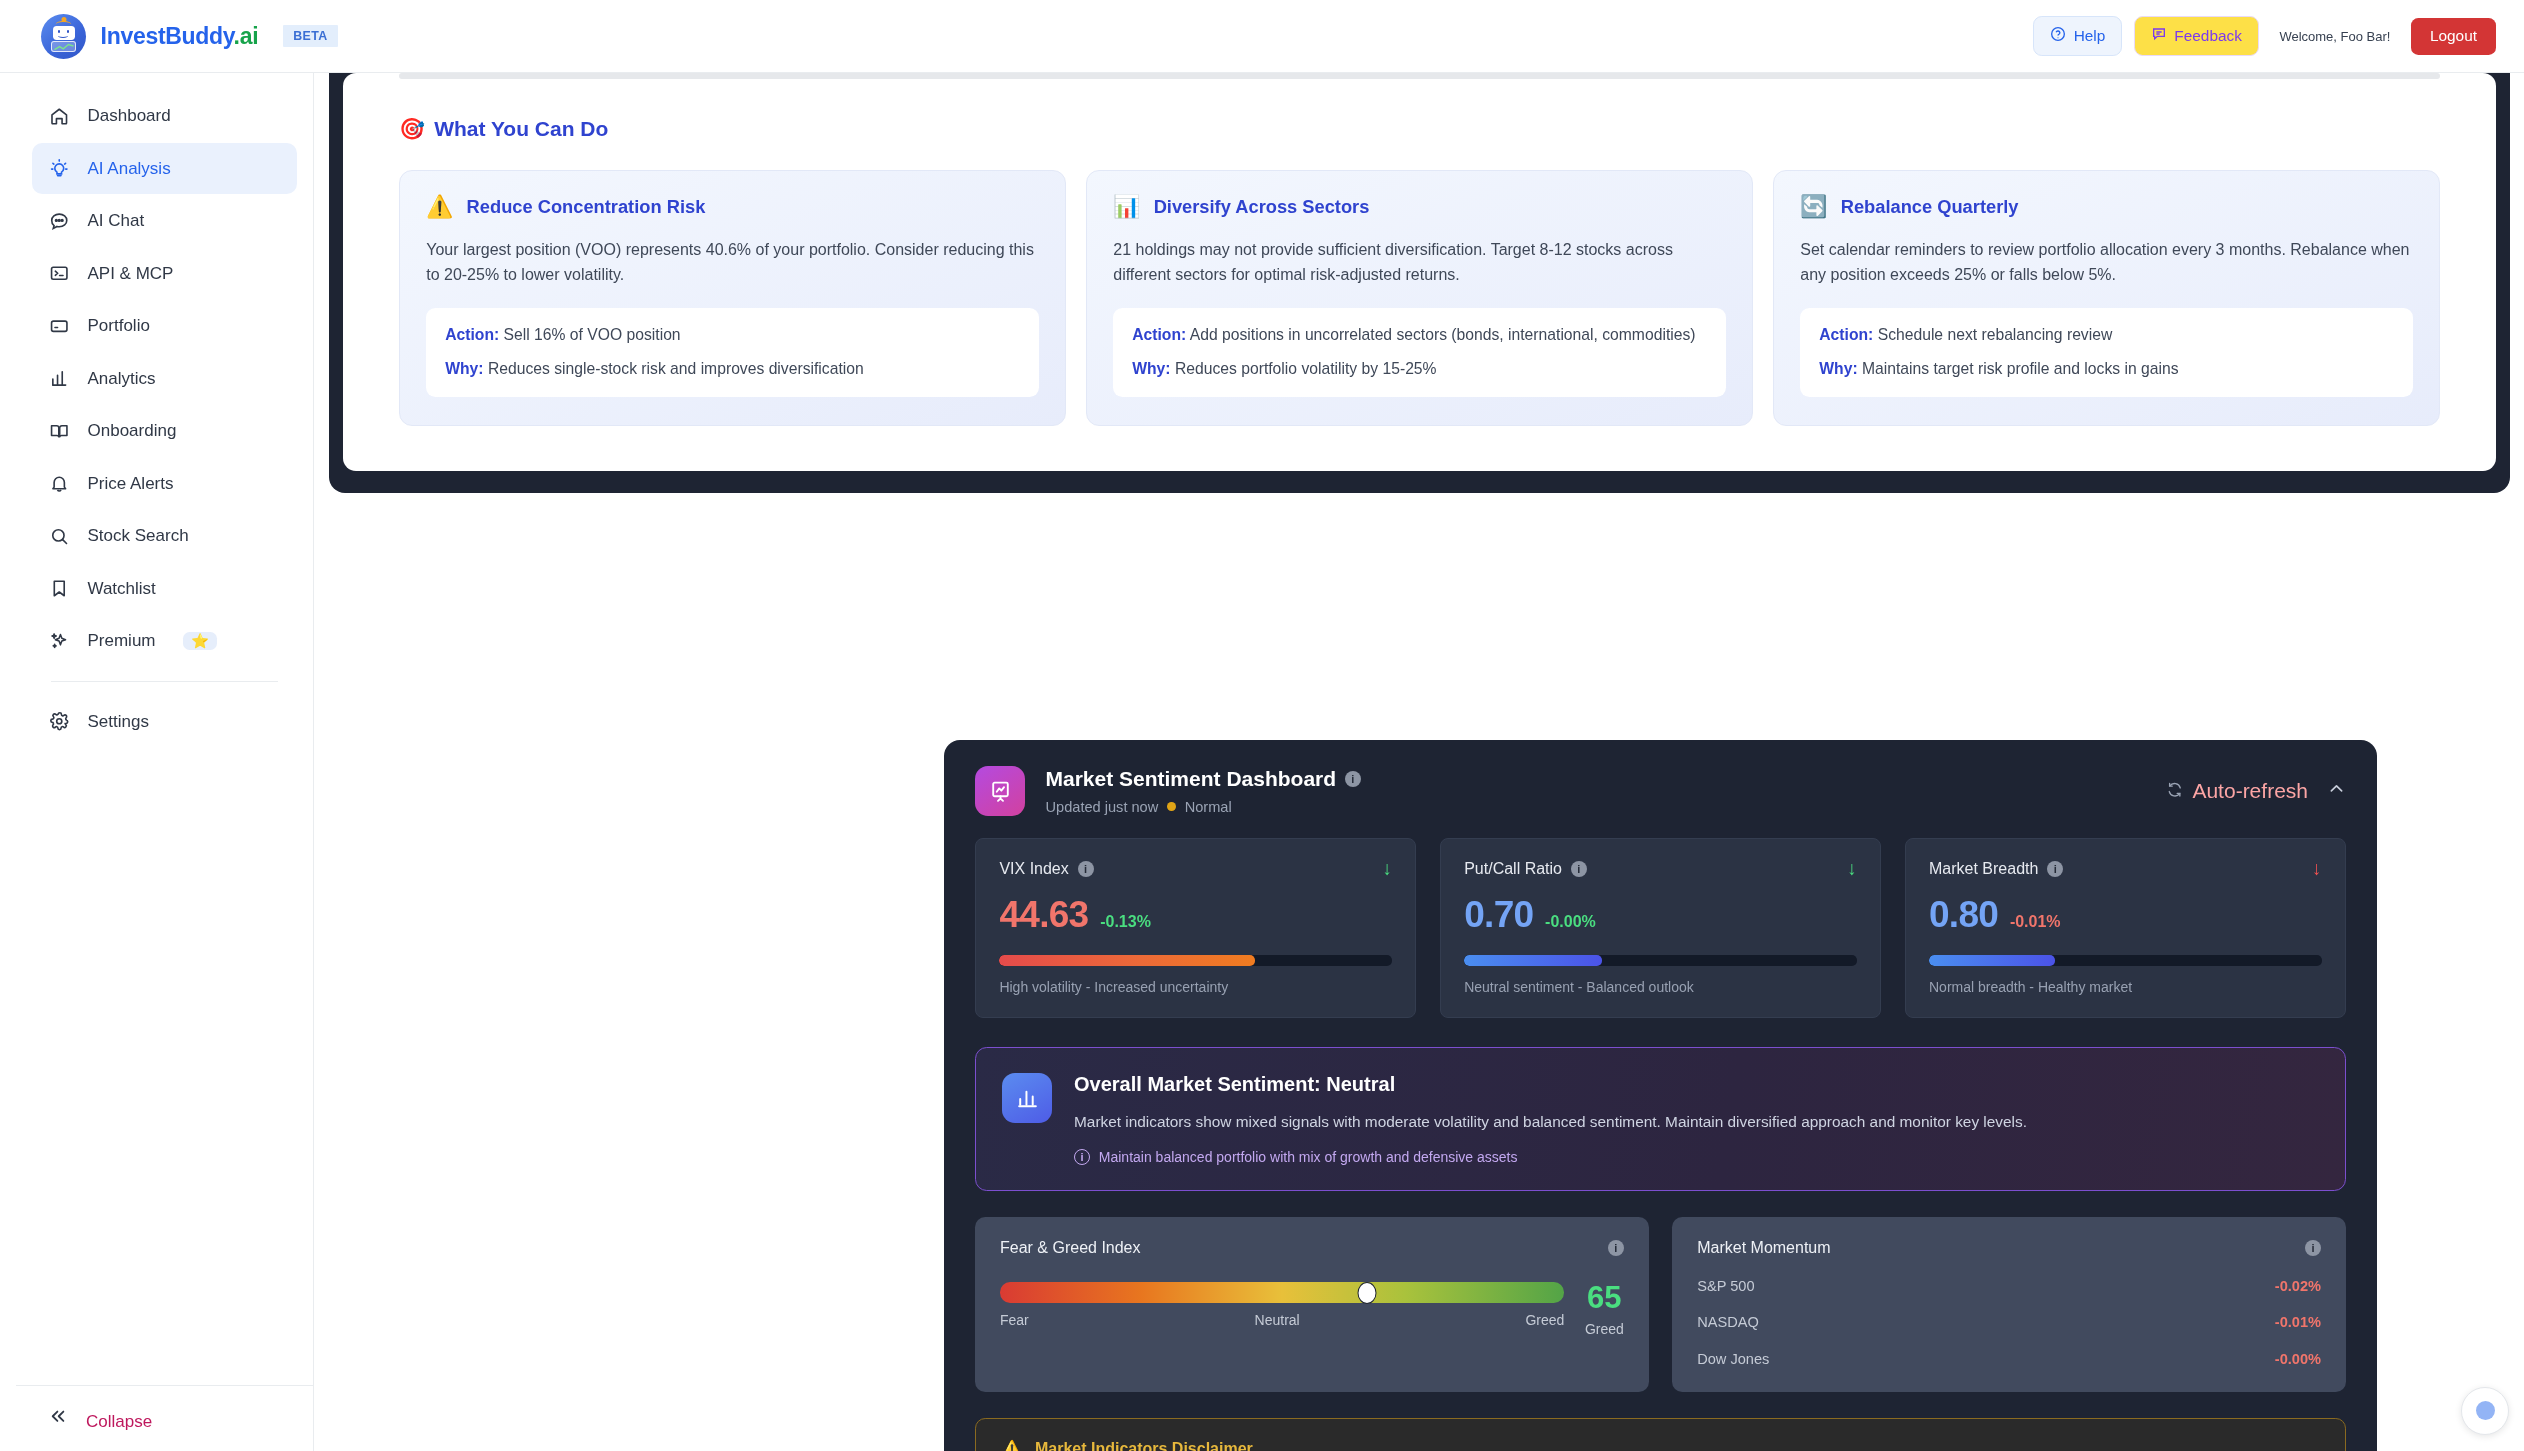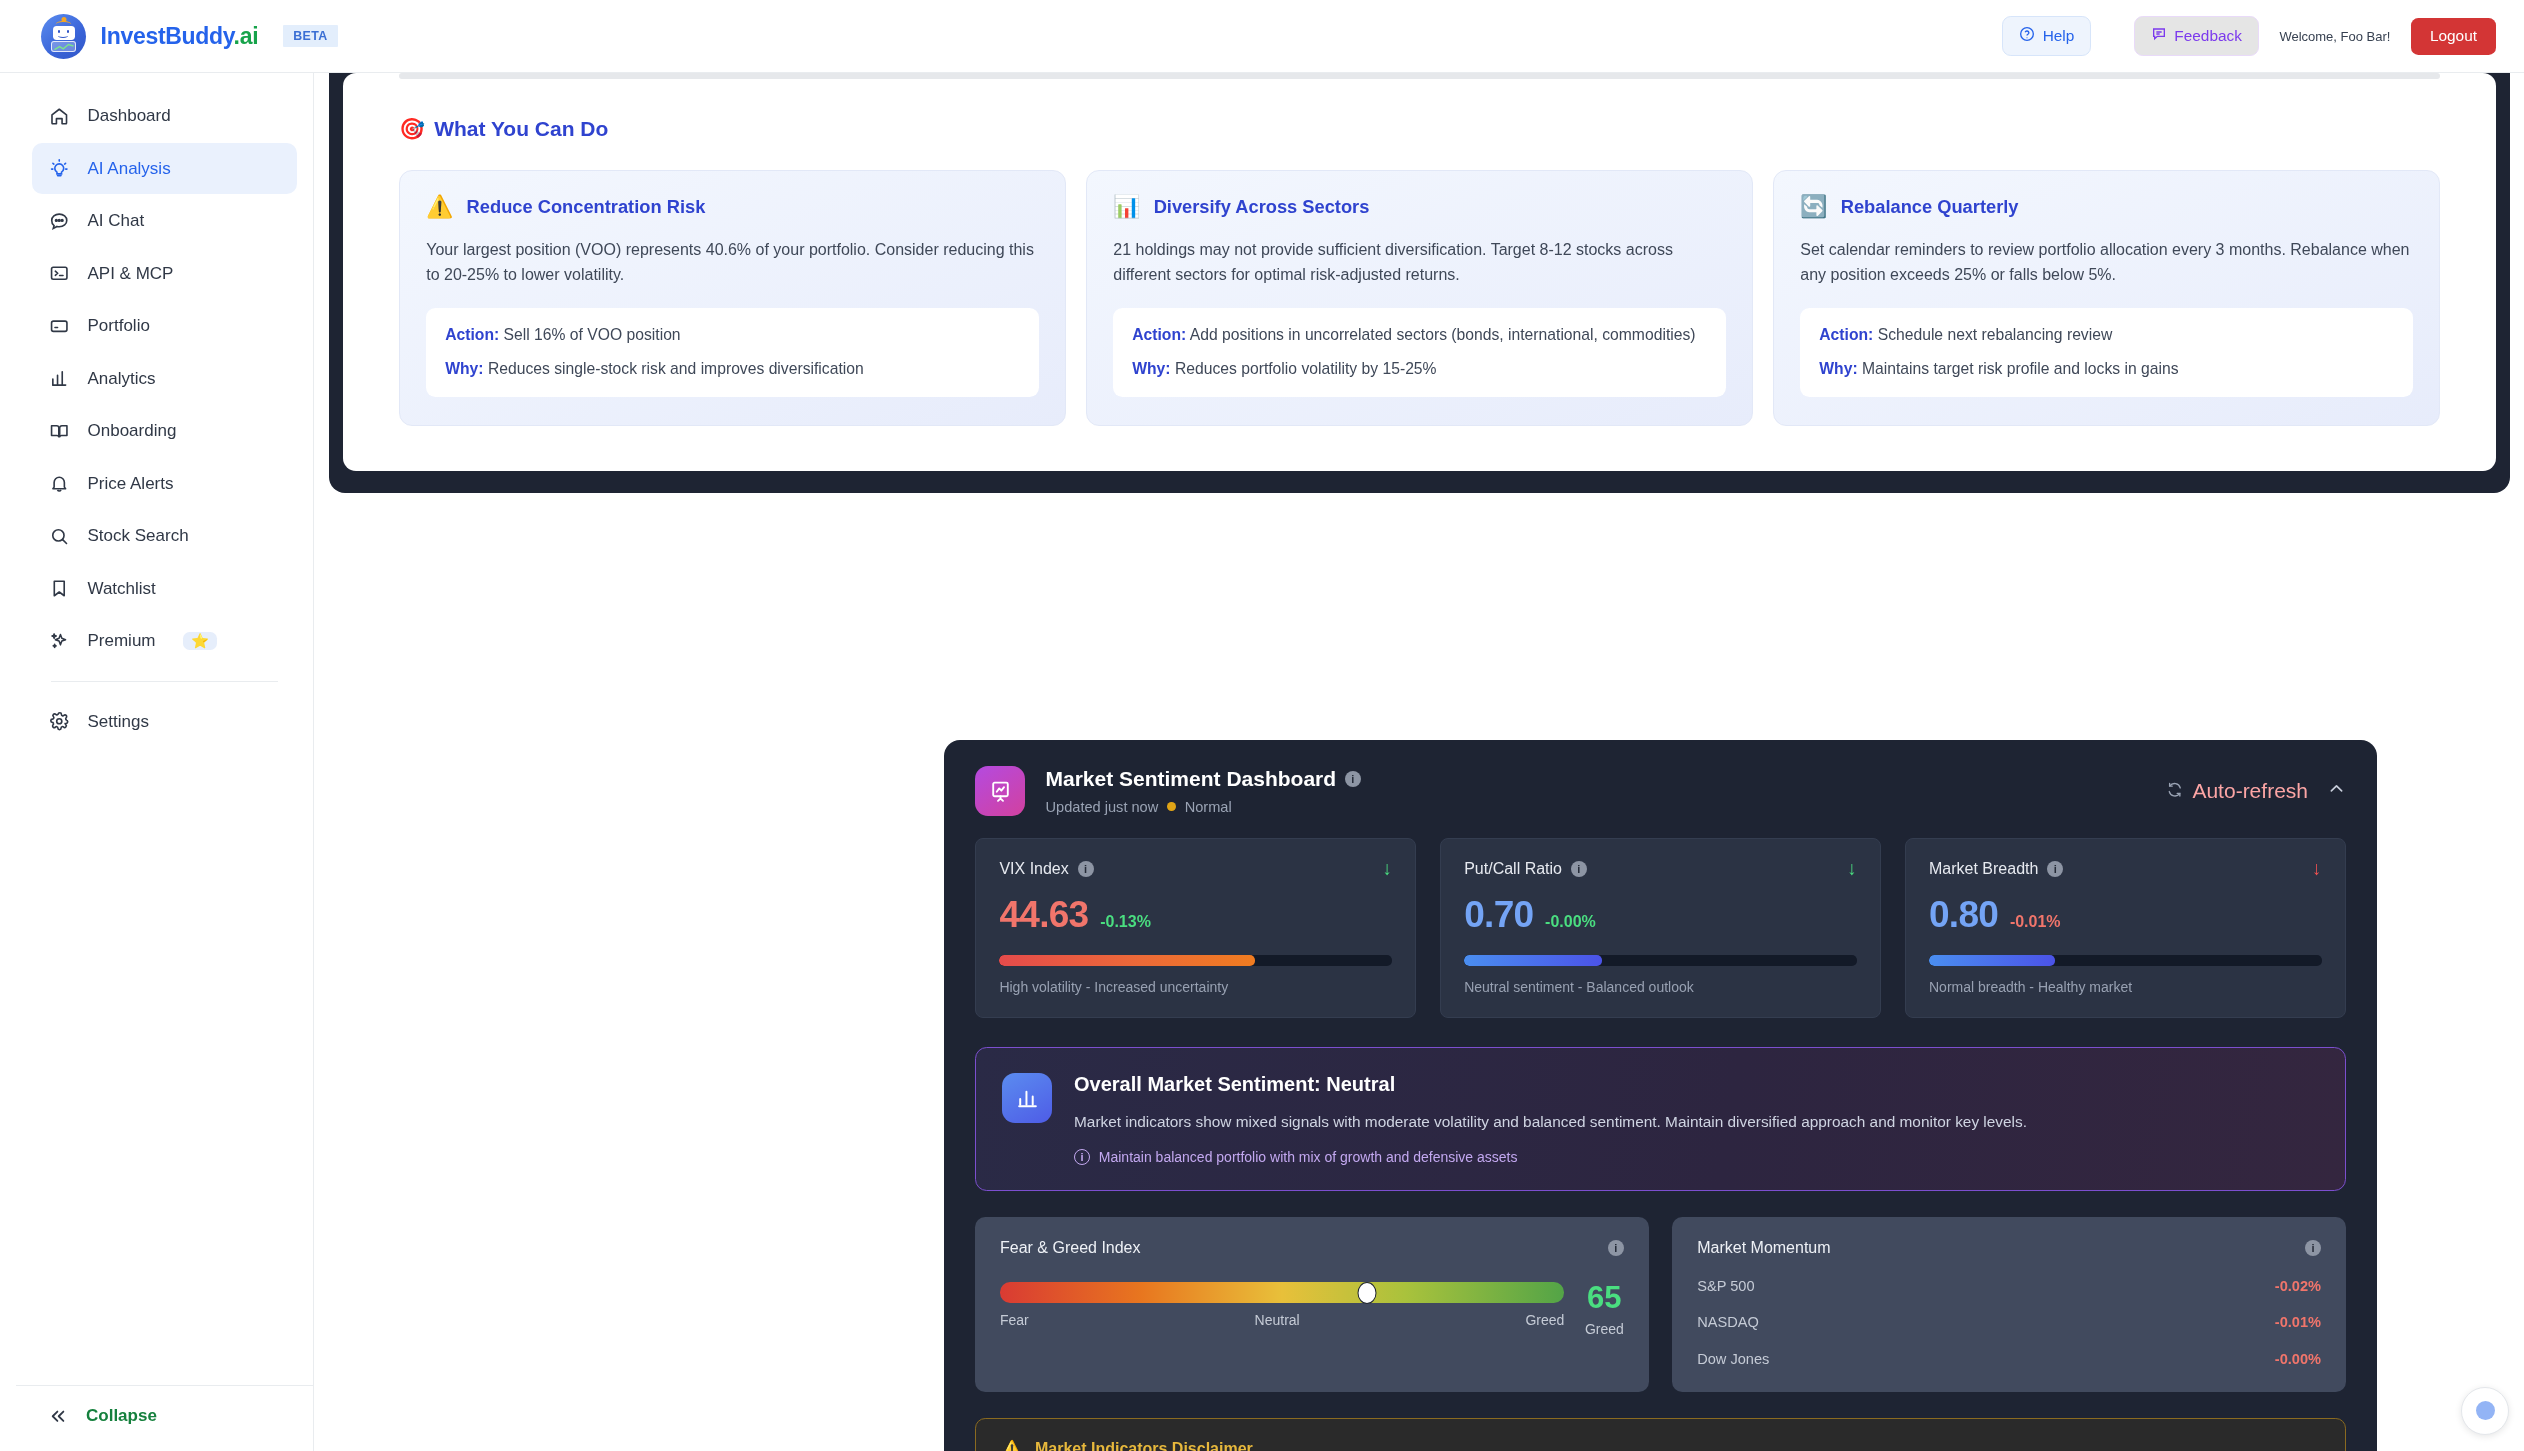--- a/index.html
+++ b/index.html
@@ -49,21 +49,21 @@
     font-size: 12.4px; font-weight: 700; letter-spacing: 0.4px;
     padding: 4.4px 10.2px; border-radius: 1px;
   }
   .topbar-right { margin-left: auto; display: flex; align-items: center; gap: 11.7px; }
   .pillbtn {
     display: flex; align-items: center; gap: 7.3px;
     font-size: 15.4px; font-weight: 500;
     padding: 8.8px 16px; border-radius: 8.8px; border: 0.7px solid;
     background: #eef4fd; border-color:#d7e5fa; color: #2563eb; cursor: pointer;
   }
-  .pillbtn.feedback { background: #e5e5e5; border-color:#e9daf9; color: #7c3aed; margin-left: 31px; }
+  .pillbtn.feedback { background: #fde047; border-color:#e9daf9; color: #7c3aed; }
   .welcome { font-size: 13px; color: #374151; padding: 0 8.8px; }
   .logout {
     background: #d33535; color: #fff; border: none;
     font-size: 15.4px; padding: 9.5px 19px; border-radius: 7.3px; cursor: pointer;
     font-family: inherit;
   }
 
   
   .shell { flex: 1; display: flex; min-height: 0; margin-left: 16px; }
 
@@ -82,22 +82,22 @@
   .nav-item.active { background: #eaf1fd; color: #2563eb; font-weight: 500; }
   .nav-item .ic { width: 22px; height: 22px; flex: 0 0 22px;
     display: flex; align-items: center; justify-content: center; }
   .nav-sep { height: 0.7px; background: #e9ecef; margin: 13px 19px; }
   .prem-badge {
     margin-left: 10.2px; background: #e6eefb; border-radius: 6.6px;
     padding: 2.2px 8px; font-size: 14.6px; line-height: 1;
   }
   .collapse {
     margin-top: auto; border-top: 0.7px solid #e9ecef;
-    display: flex; align-items: flex-start; gap: 17.5px;
-    padding: 20.5px 32px; font-size: 17px; color: #15803d; cursor: pointer; font-weight: bold;
+    display: flex; align-items: flex-end; gap: 17.5px;
+    padding: 20.5px 32px; font-size: 17px; color: #be185d; cursor: pointer;
   }
 
   
   .main { flex: 1; min-width: 0; background: #fff; position: relative; overflow: hidden; }
 
   
   .dark-wrap {
     position: absolute; left: 14.6px; right: 14.6px; top: -38px;
     background: #1e2433; border-radius: 16px; padding: 38px 14.6px 22px 14.6px;
   }

